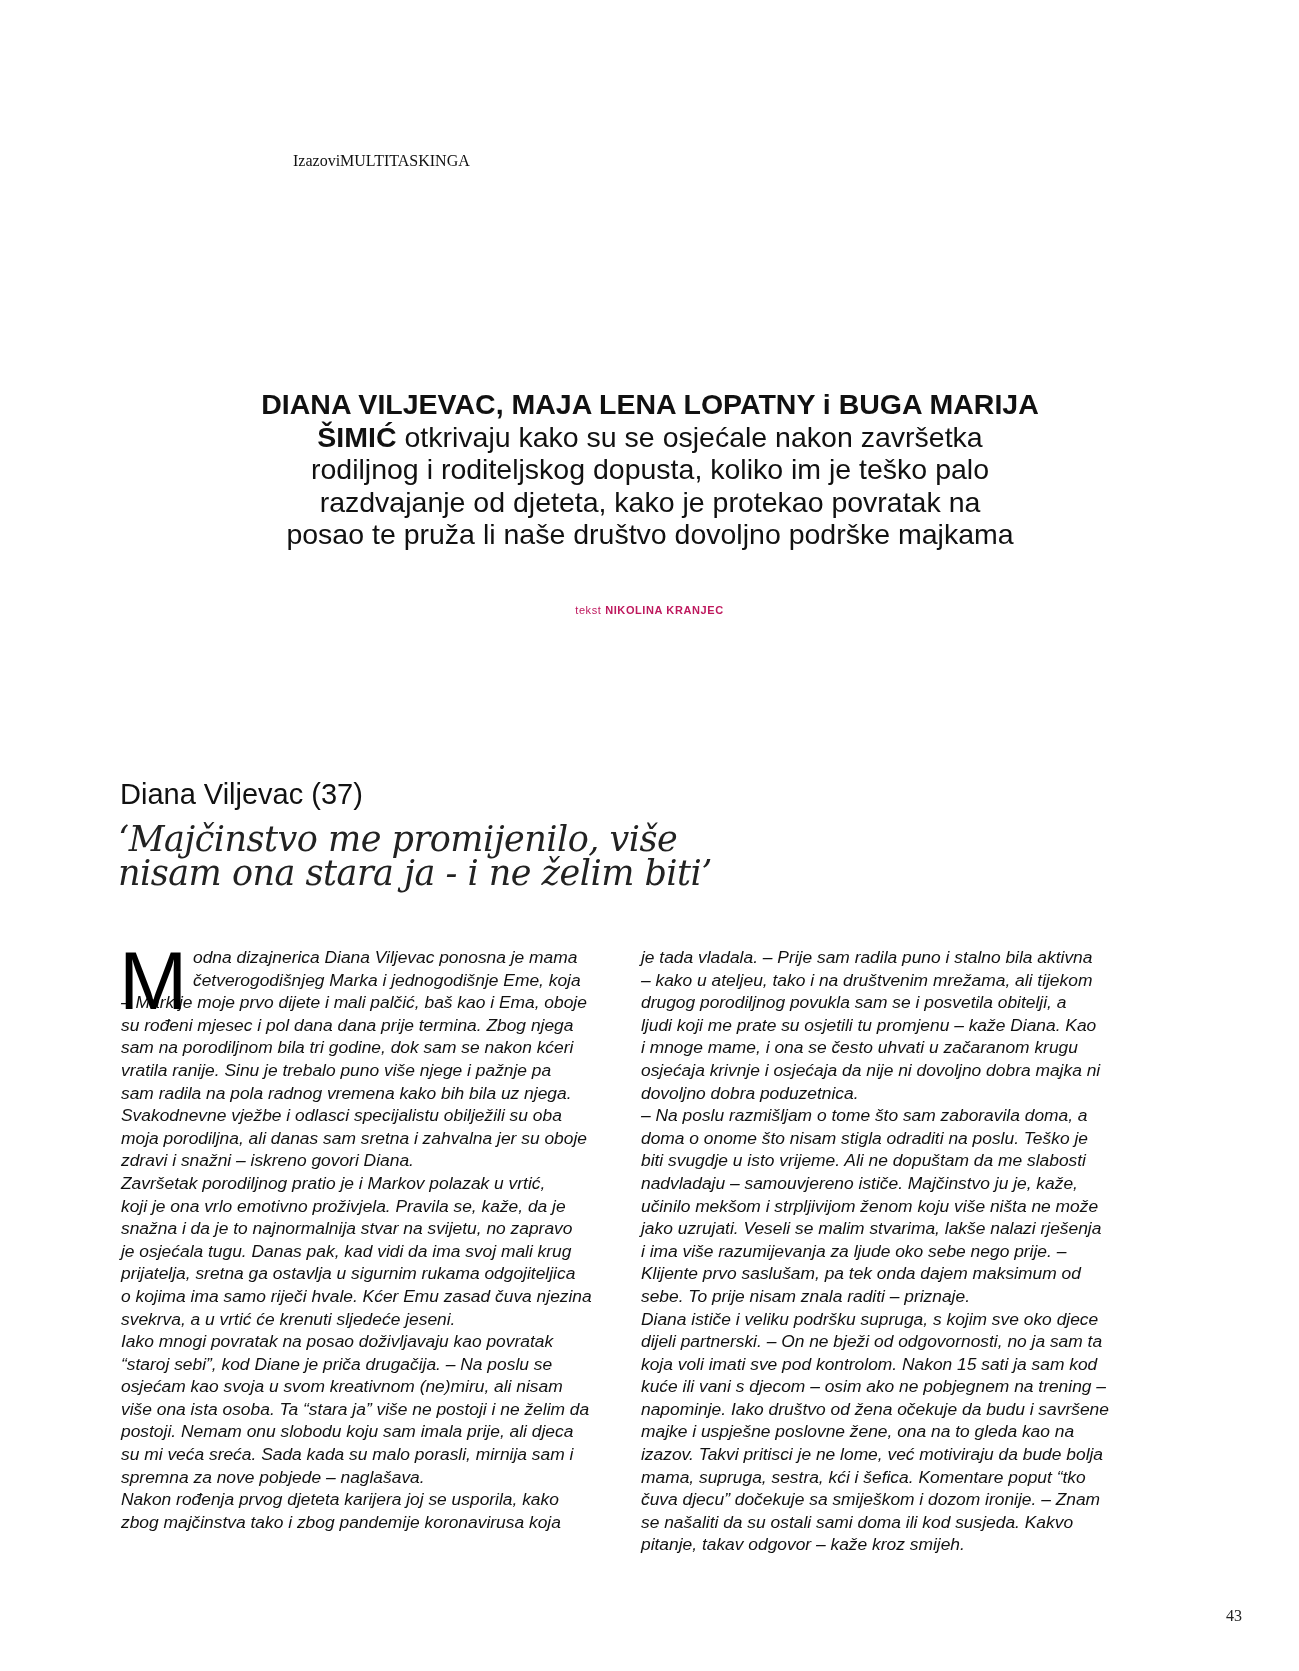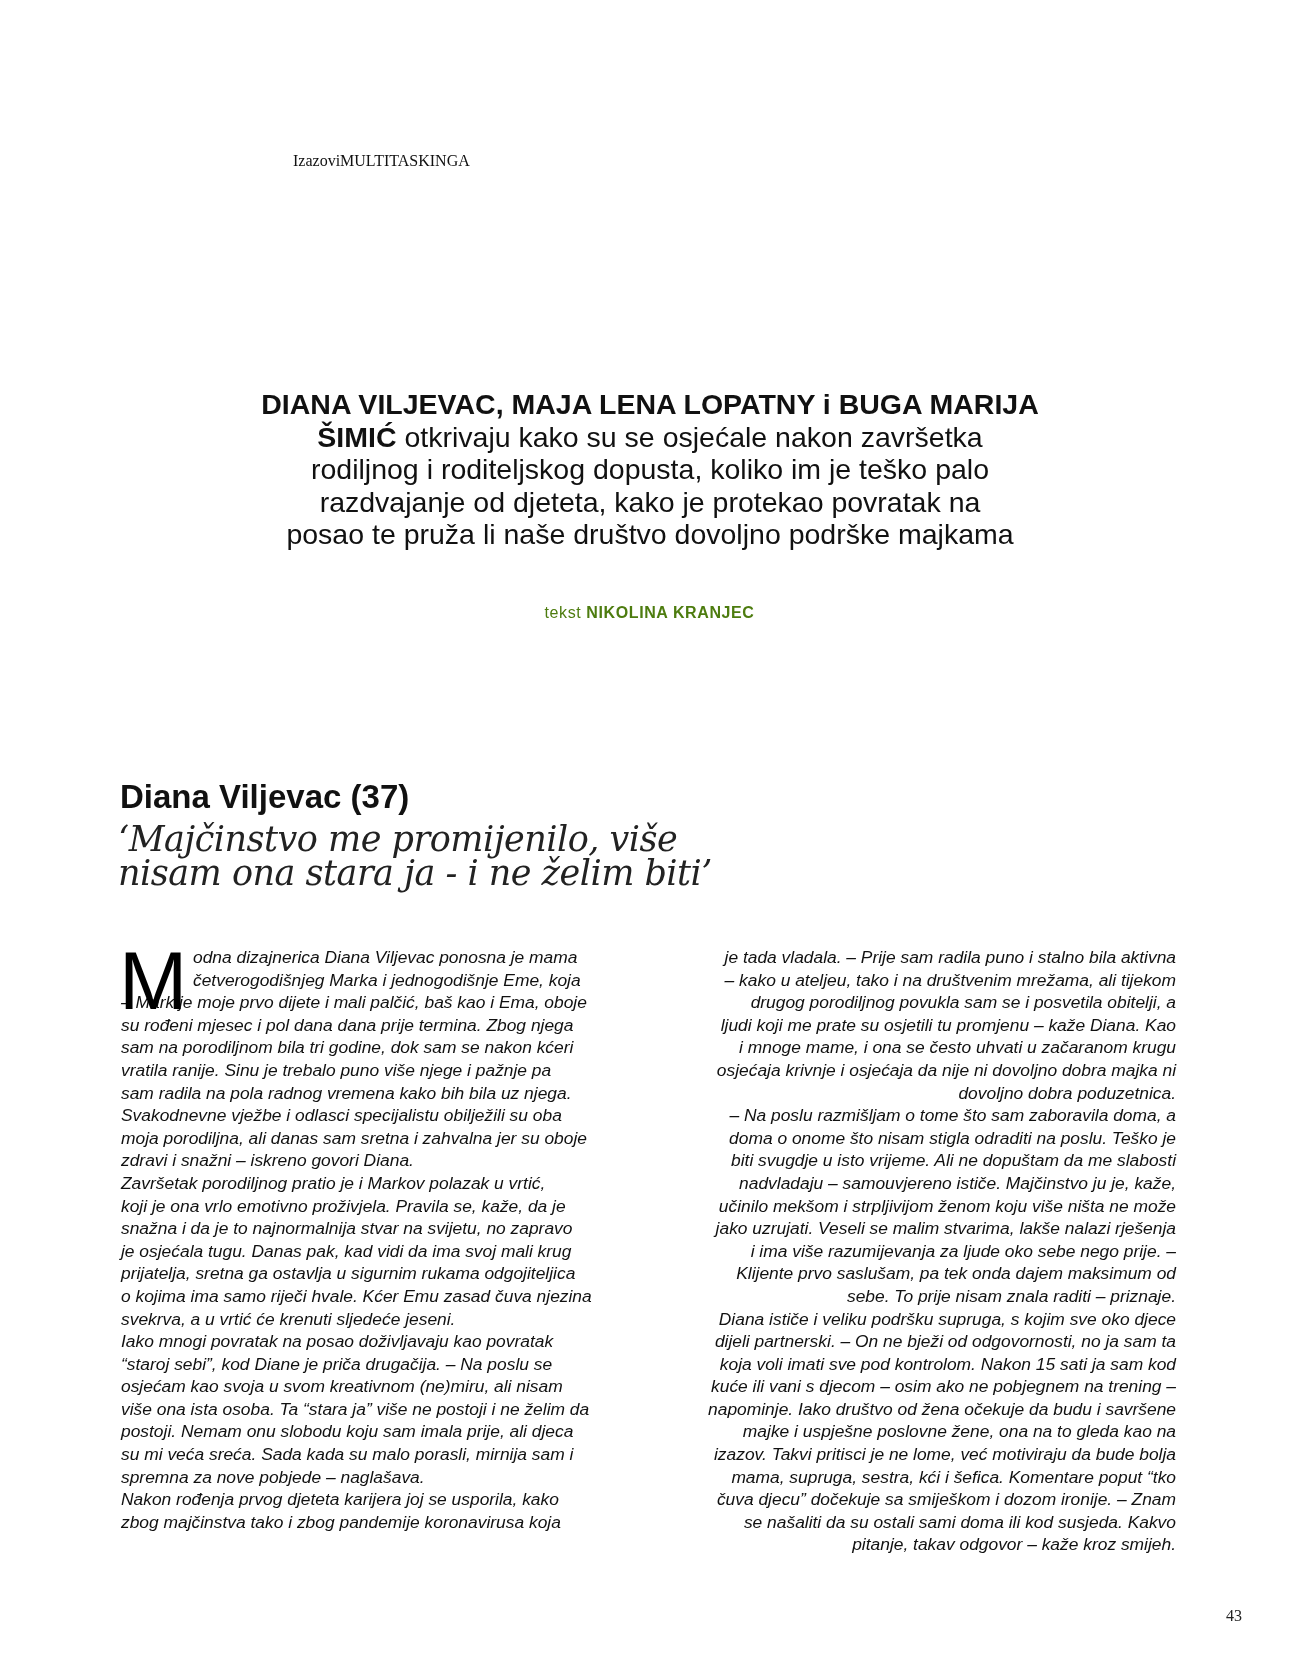--- a/index.html
+++ b/index.html
@@ -1,29 +1,29 @@
 <!DOCTYPE html>
 <html><head>
 <meta charset="utf-8">
 <style>
   html, body { margin: 0; padding: 0; background: #ffffff; }
   body { width: 1299px; height: 1671px; position: relative; overflow: hidden; color: #111; }
   .headline-wrap { position: absolute; left: 293px; top: 152px; white-space: nowrap; }
   .deck { position: absolute; left: 150px; width: 1000px; top: 388px; text-align: center; font-family: "Liberation Sans", sans-serif; font-size: 28.5px; line-height: 32.5px; font-weight: 400; color: #111; }
   .deck .line { display: block; white-space: nowrap; }
   .deck strong { font-weight: 700; }
-  .byline { position: absolute; left: 0; width: 1299px; top: 604px; text-align: center; font-family: "Liberation Sans", sans-serif; font-size: 16px; letter-spacing: 0.6px; color: #4d7c0f; }
+  .byline { position: absolute; left: 0; width: 1299px; top: 604px; text-align: center; font-family: "Liberation Sans", sans-serif; font-size: 11px; letter-spacing: 0.6px; color: #be185d; }
   .byline .name { font-weight: 700; }
-  .section-name { position: absolute; left: 120px; top: 778px; font-family: "Liberation Sans", sans-serif; font-weight: 700; font-size: 33px; color: #111; white-space: nowrap; }
+  .section-name { position: absolute; left: 120px; top: 778px; font-family: "Liberation Sans", sans-serif; font-weight: 400; font-size: 29px; color: #111; white-space: nowrap; }
   .pullquote { position: absolute; left: 118px; top: 822px; font-family: "DejaVu Serif", serif; font-style: italic; font-size: 35px; line-height: 34px; color: #222; letter-spacing: -0.5px; }
   .pullquote .line { display: block; white-space: nowrap; }
   .col { position: absolute; top: 946px; font-family: "Liberation Sans", sans-serif; font-size: 17.4px; line-height: 22.6px; color: #111; }
   .col .line { display: block; white-space: nowrap; height: 22.6px; font-style: italic; }
   .col-left { left: 121px; width: 515px; }
-  .col-right { left: 656px; width: 520px; text-align: right; }
+  .col-right { left: 641px; width: 520px; }
   .dropcap { position: absolute; left: -2px; top: 2px; font-family: "Liberation Sans", sans-serif; font-size: 82px; line-height: 66px; font-weight: 400; color: #000; }
   .col-left .indent { padding-left: 72px; }
   .page-number { position: absolute; left: 1226px; top: 1607px; font-family: "Liberation Serif", serif; font-size: 16px; color: #222; }
 </style>
 </head>
 <body>
 
 <div class="headline-wrap">
   <span class="light">Izazovi</span><span class="bold">MULTITASKINGA</span>
 </div>

